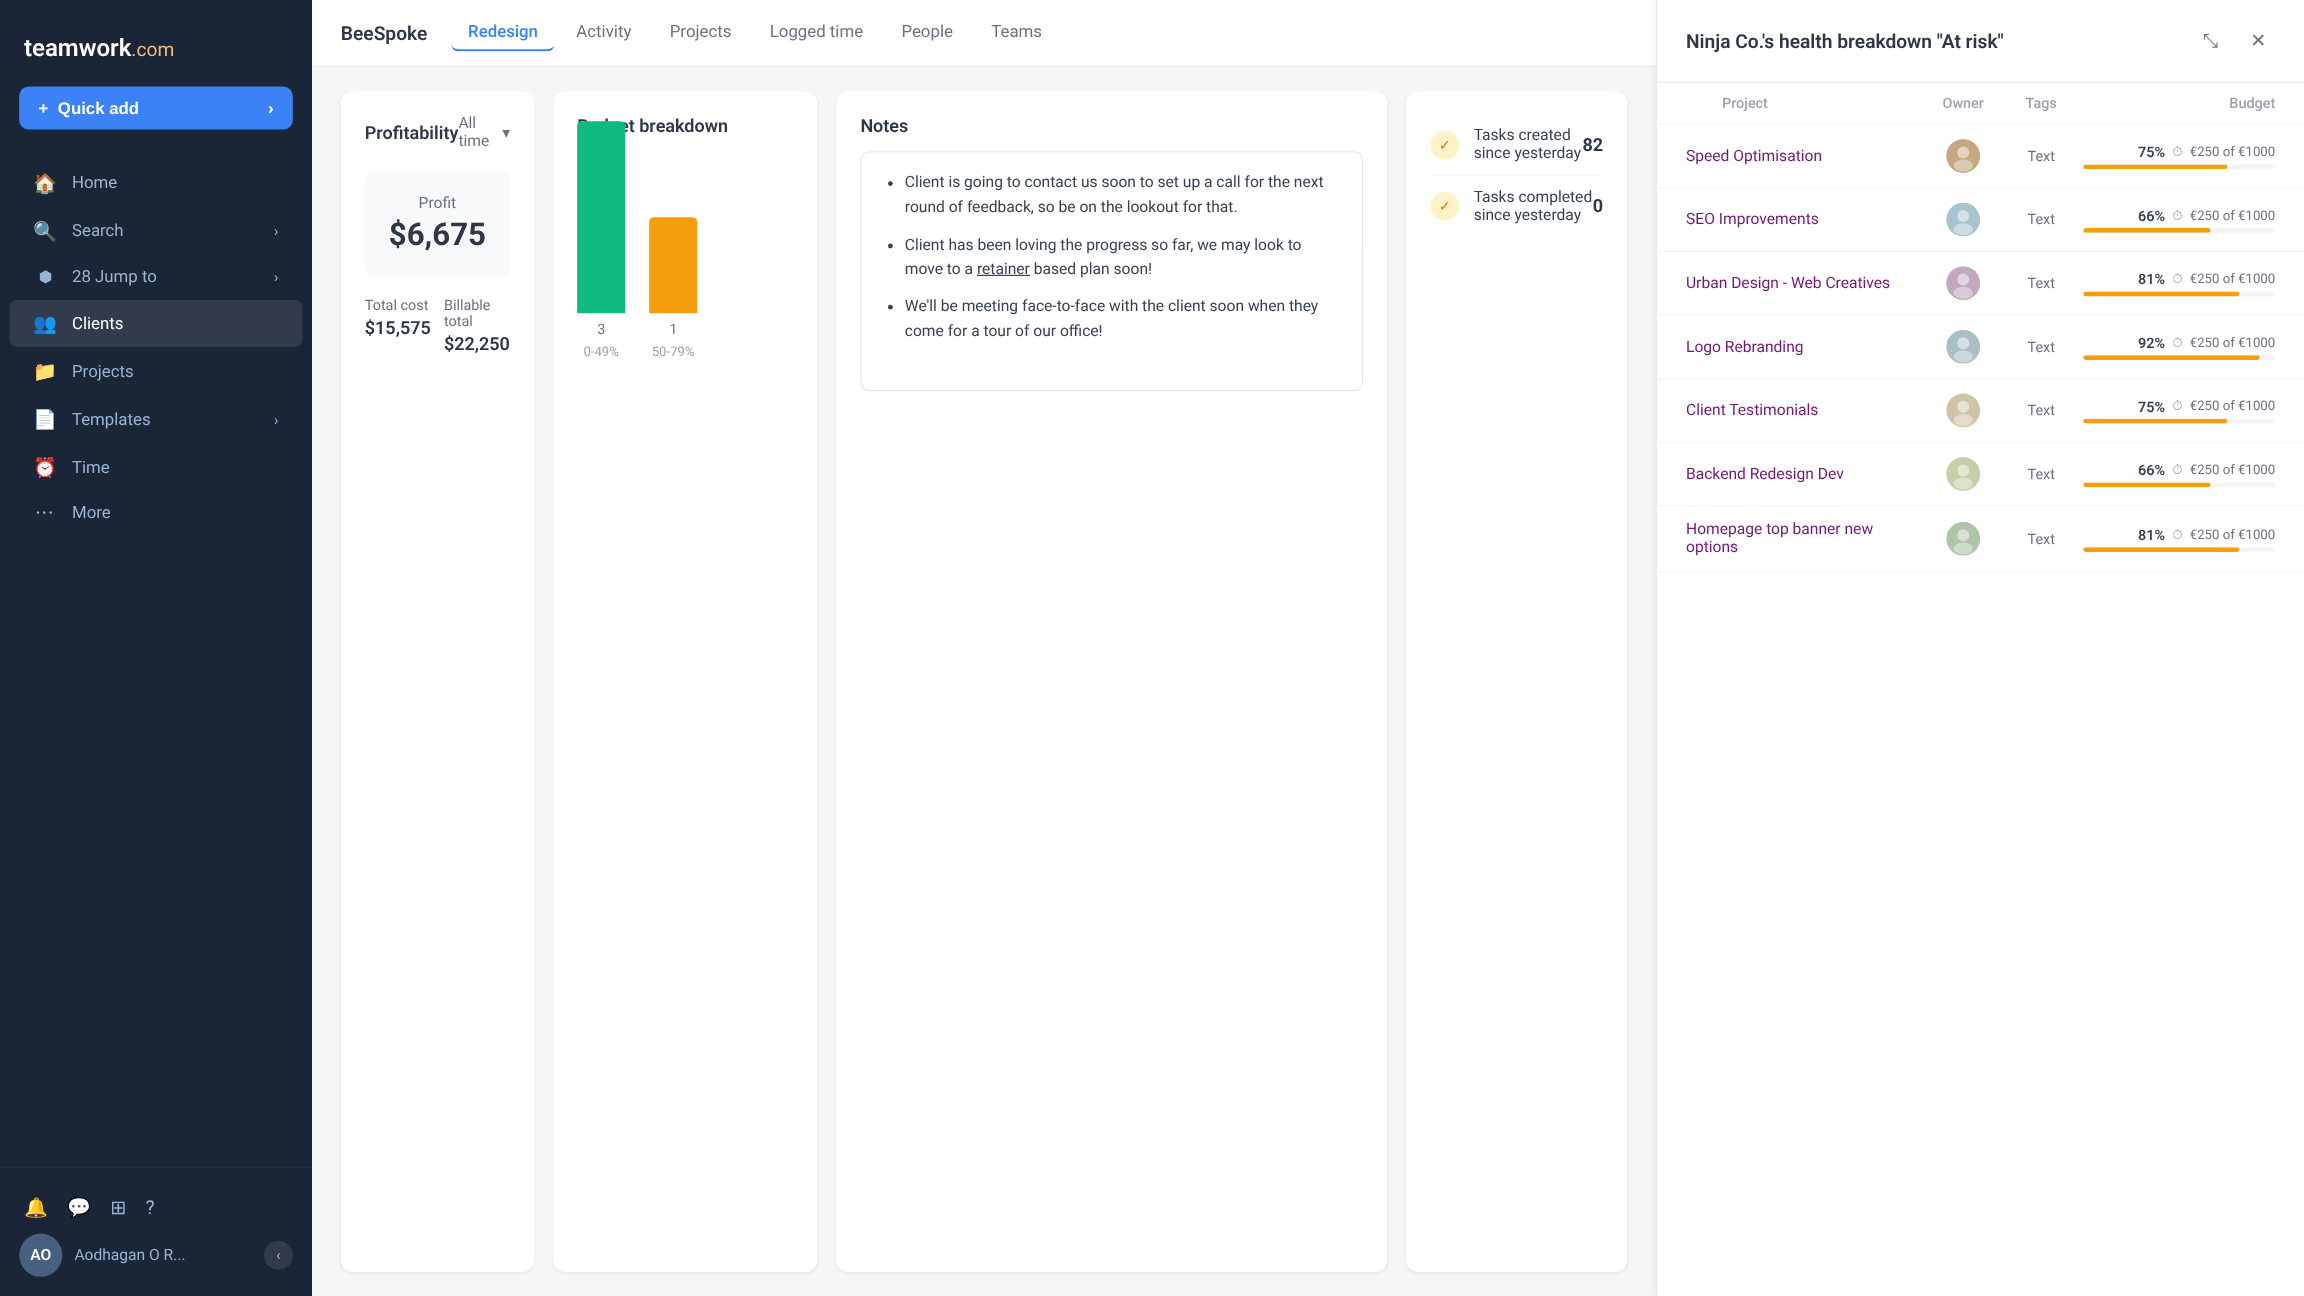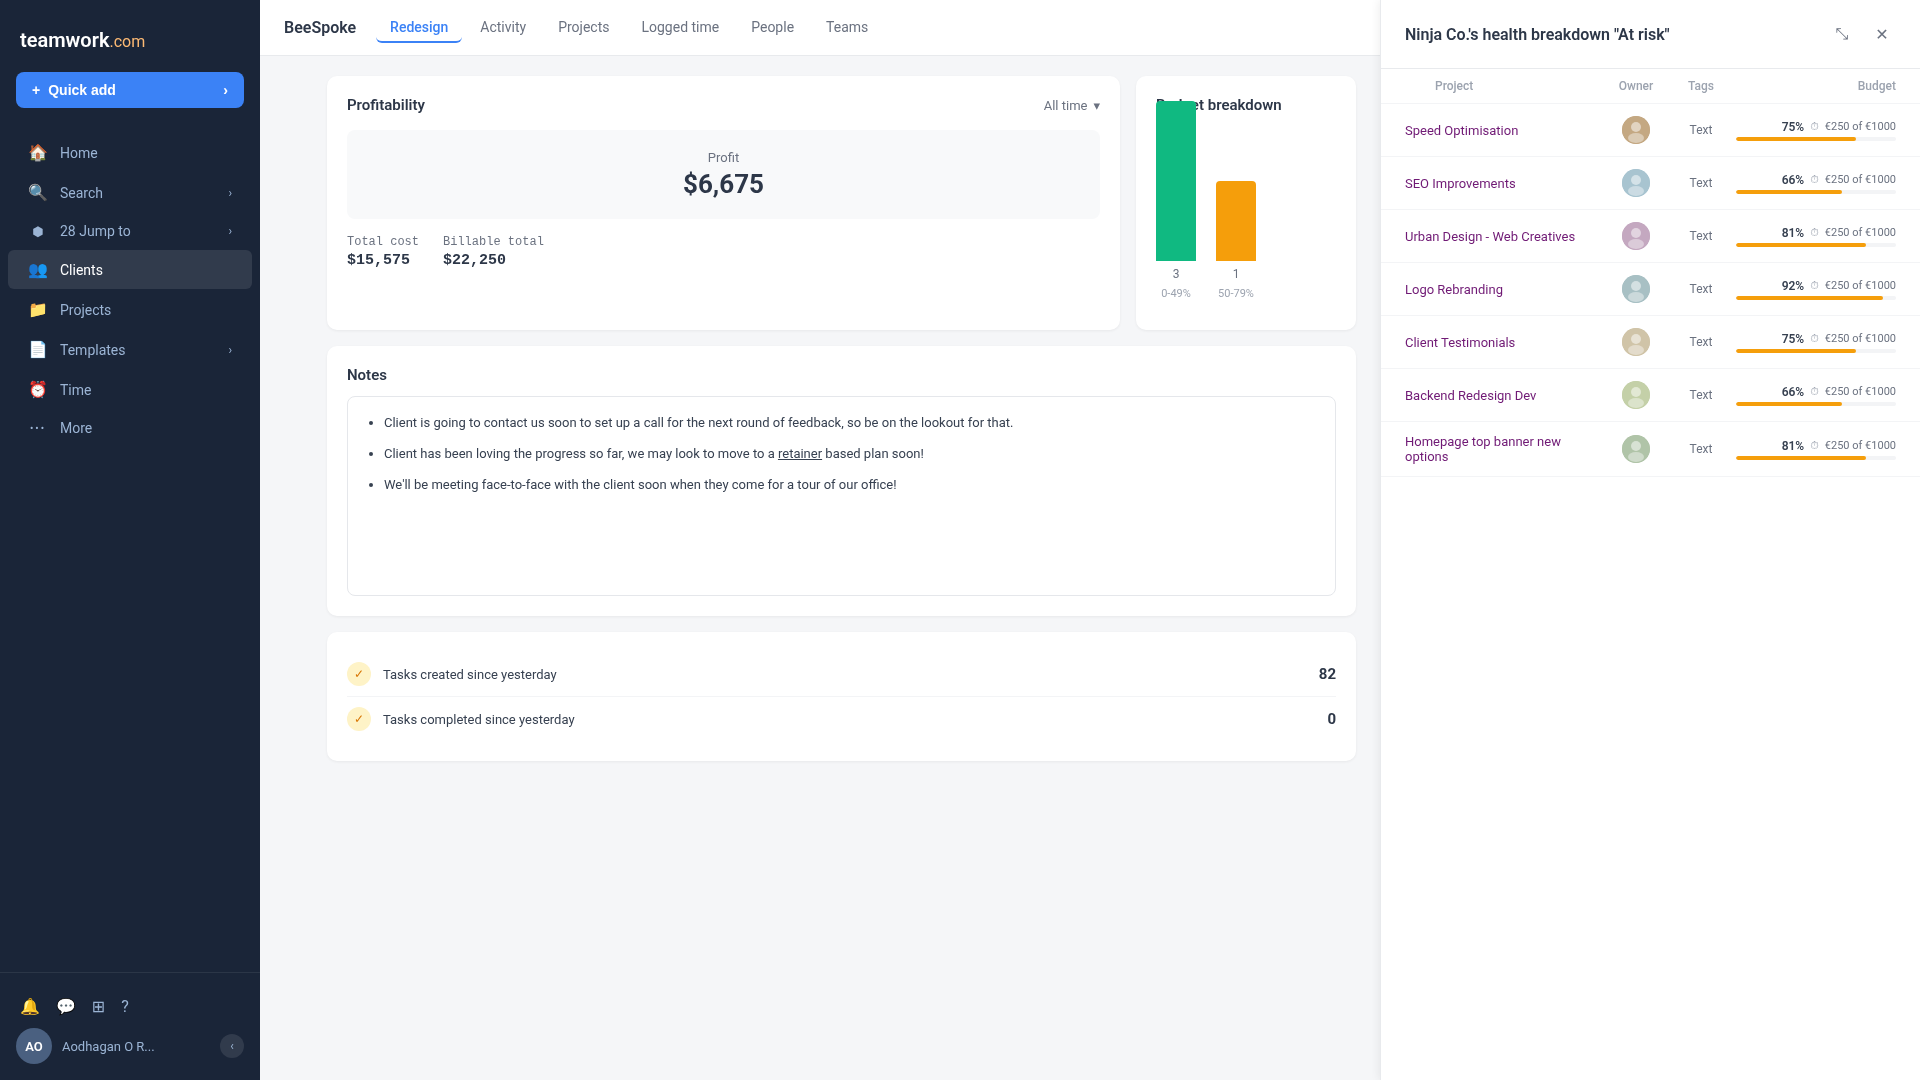--- a/index.html
+++ b/index.html
@@ -153,23 +153,22 @@
       border-bottom: 2px solid #3b82f6;
       font-weight: 500;
     }
 
     
     .content-area {
       flex: 1;
       overflow-y: auto;
       padding: 20px 24px;
       display: flex;
-      flex-direction: column;
+      flex-direction: row;
       gap: 16px;
-      margin-left: 43px;
     }
 
     
     .card {
       background: white;
       border-radius: 10px;
       padding: 20px;
       box-shadow: 0 1px 3px rgba(0,0,0,0.06);
     }
 
@@ -209,22 +208,21 @@
       border-radius: 8px;
       padding: 20px;
       text-align: center;
       margin-bottom: 16px;
     }
     .profit-label { font-size: 13px; color: #6b7280; margin-bottom: 4px; }
     .profit-value { font-size: 26px; font-weight: 700; color: #2d3748; }
 
     .profit-stats {
       display: flex;
-      gap: 24px;
-      font-family: Liberation Mono, monospace;
+      gap: 11px;
     }
     .profit-stat label { font-size: 12px; color: #6b7280; display: block; margin-bottom: 2px; }
     .profit-stat .val { font-size: 15px; font-weight: 600; color: #2d3748; }
 
     
     .budget-card {
       width: 220px;
       min-width: 220px;
     }
 

